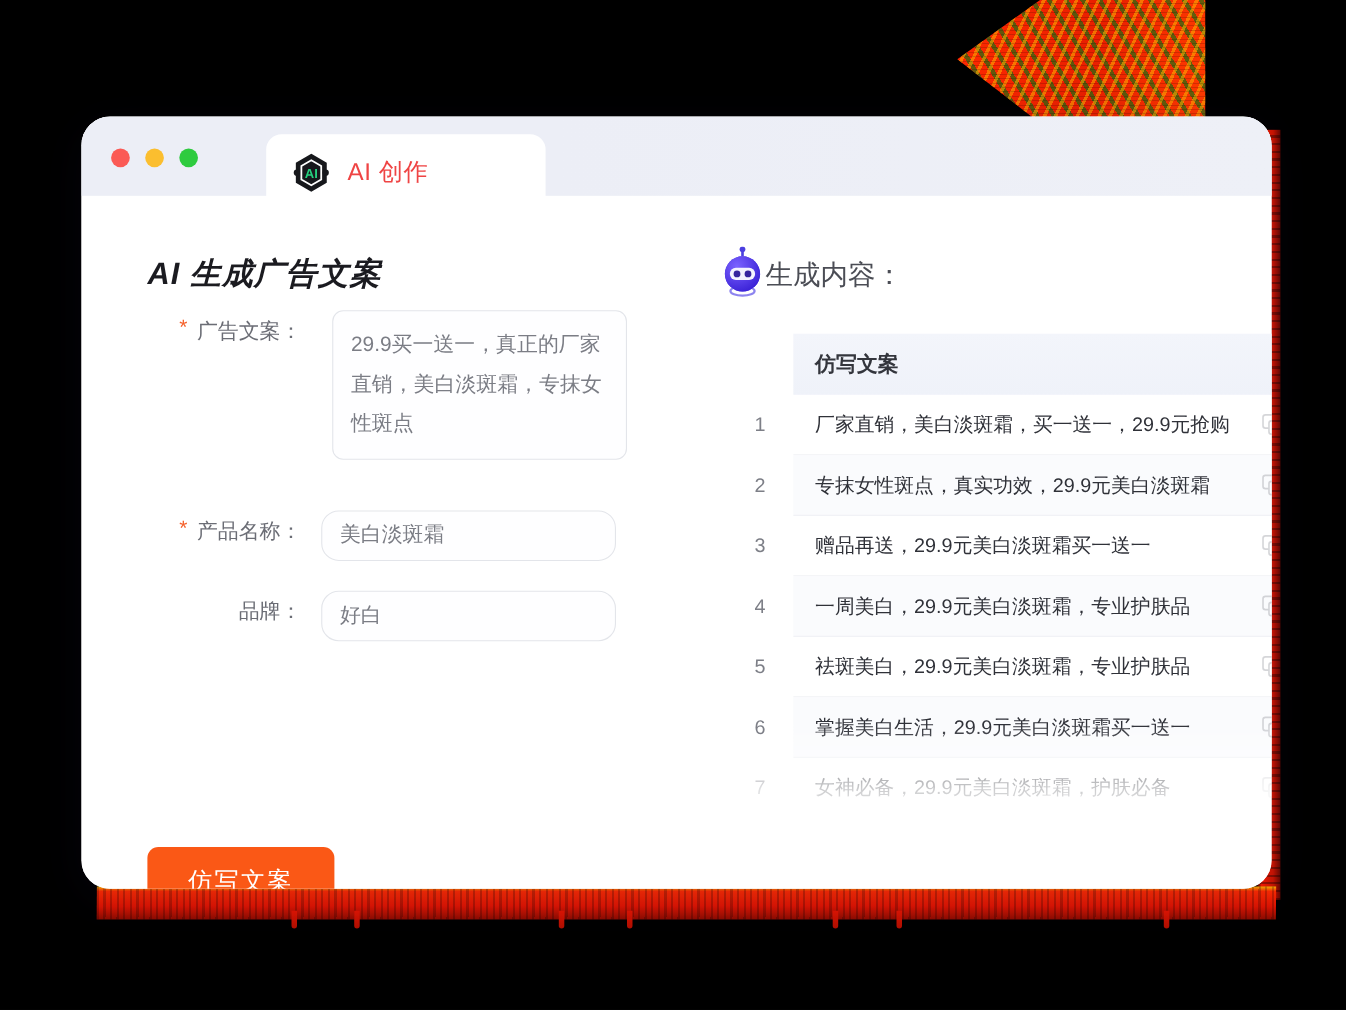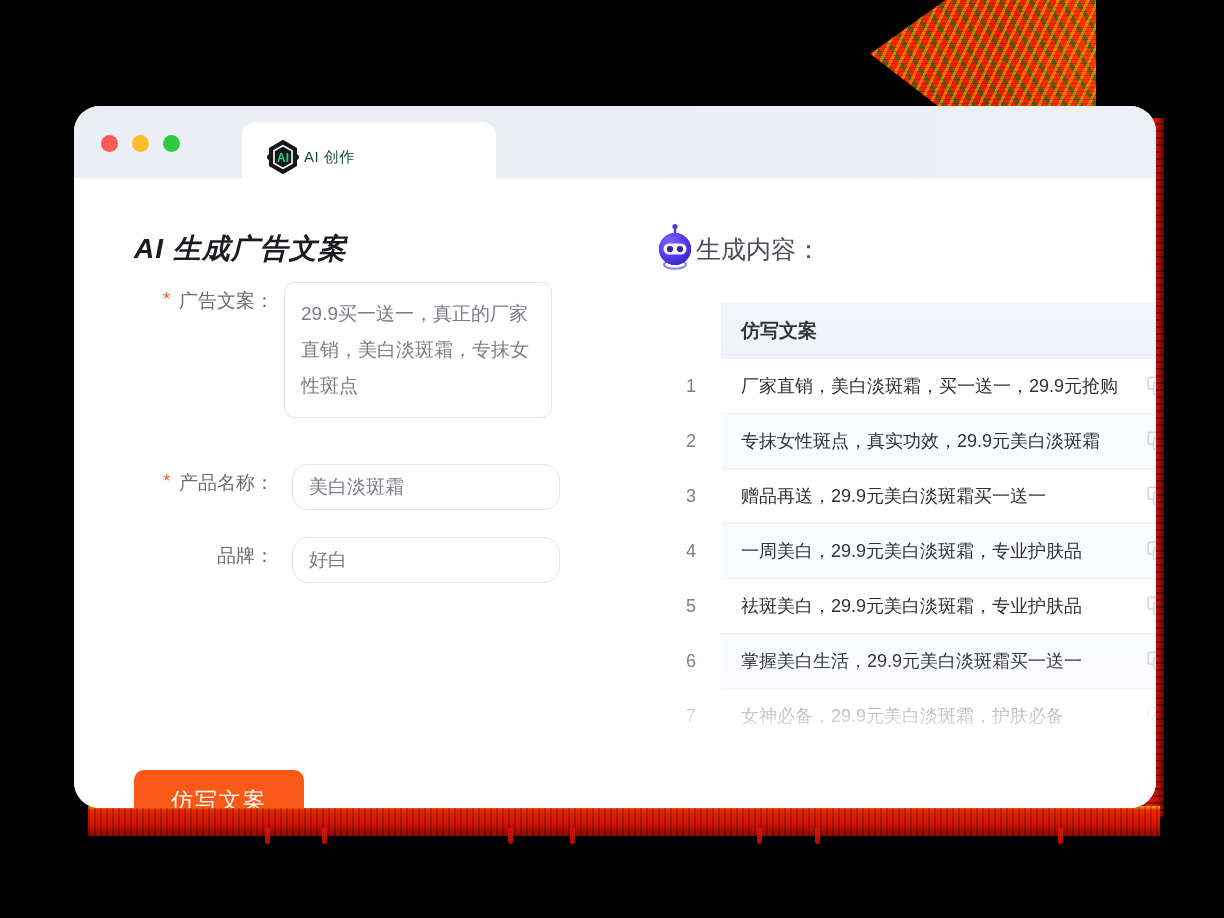--- a/index.html
+++ b/index.html
@@ -132,23 +132,23 @@
     width: 254px; height: 70px;
     background: #ffffff;
     border-radius: 14px 14px 0 0;
     display: flex;
     align-items: center;
     padding-left: 22px;
     z-index: 2;
   }
   .tab-logo { width: 38px; height: 38px; flex: none; }
   .tab-label {
-    margin-left: 2px;
-    font-size: 15px;
-    color: #14532d;
+    margin-left: 14px;
+    font-size: 22px;
+    color: #ef4444;
     letter-spacing: .5px;
     white-space: nowrap;
   }
 
   
   .body {
     position: absolute;
     left: 0; top: 72px;
     width: 1082px; height: 630px;
     background: #ffffff;
@@ -180,21 +180,21 @@
   }
   .req-star {
     color: #f5602a;
     font-size: 19px;
     position: absolute;
     left: 29px;
     top: 6px;
   }
 
   .textarea-box {
-    margin-left: 10px;
+    margin-left: 28px;
     width: 268px; height: 136px;
     border: 1px solid #e3e5ea;
     border-radius: 10px;
     background: #fefeff;
     padding: 13px 16px;
     font-size: 19px;
     line-height: 36px;
     color: #7b7d85;
     overflow: hidden;
   }

